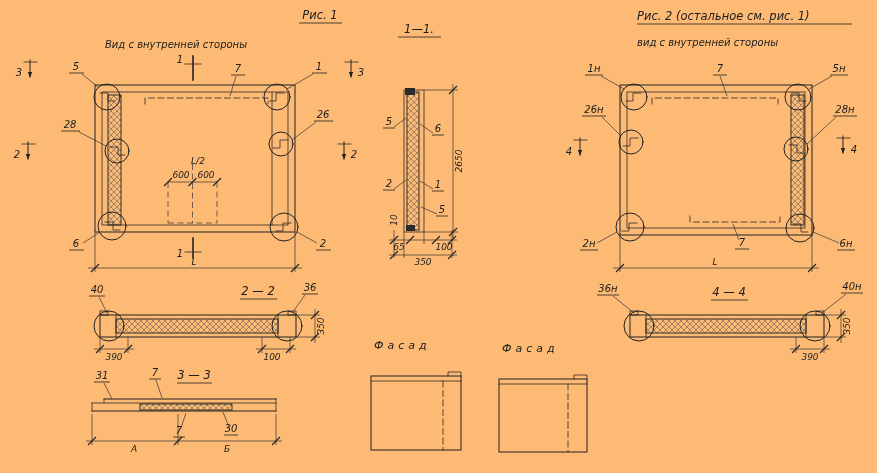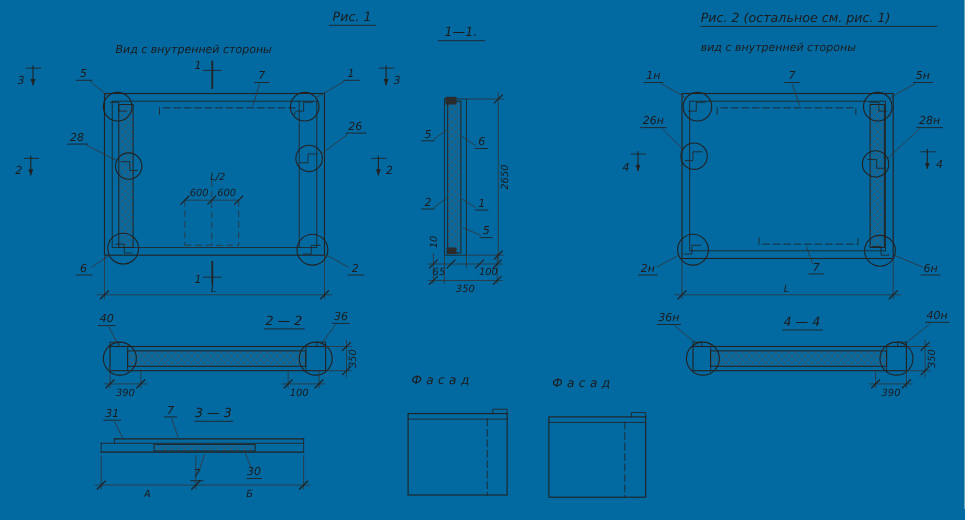--- a/index.html
+++ b/index.html
@@ -1,17 +1,17 @@
 <!DOCTYPE html>
 <html><head>
 <meta charset="utf-8">
 <style>
   html,body{margin:0;padding:0;background:#e9e9e6;}
   .sheet{
-    width:877px;height:473px;background:#0369a1;position:relative;overflow:hidden;
+    width:877px;height:473px;background:#fdba74;position:relative;overflow:hidden;
     font-family:"DejaVu Sans",sans-serif;
   }
   svg text{
     font-family:"DejaVu Sans",sans-serif;
     font-style:italic;
     fill:#1c1c1c;
   }
   .ttl{font-size:11.5px;}
   .lbl{font-size:10px;}
   .dim{font-size:9px;}

